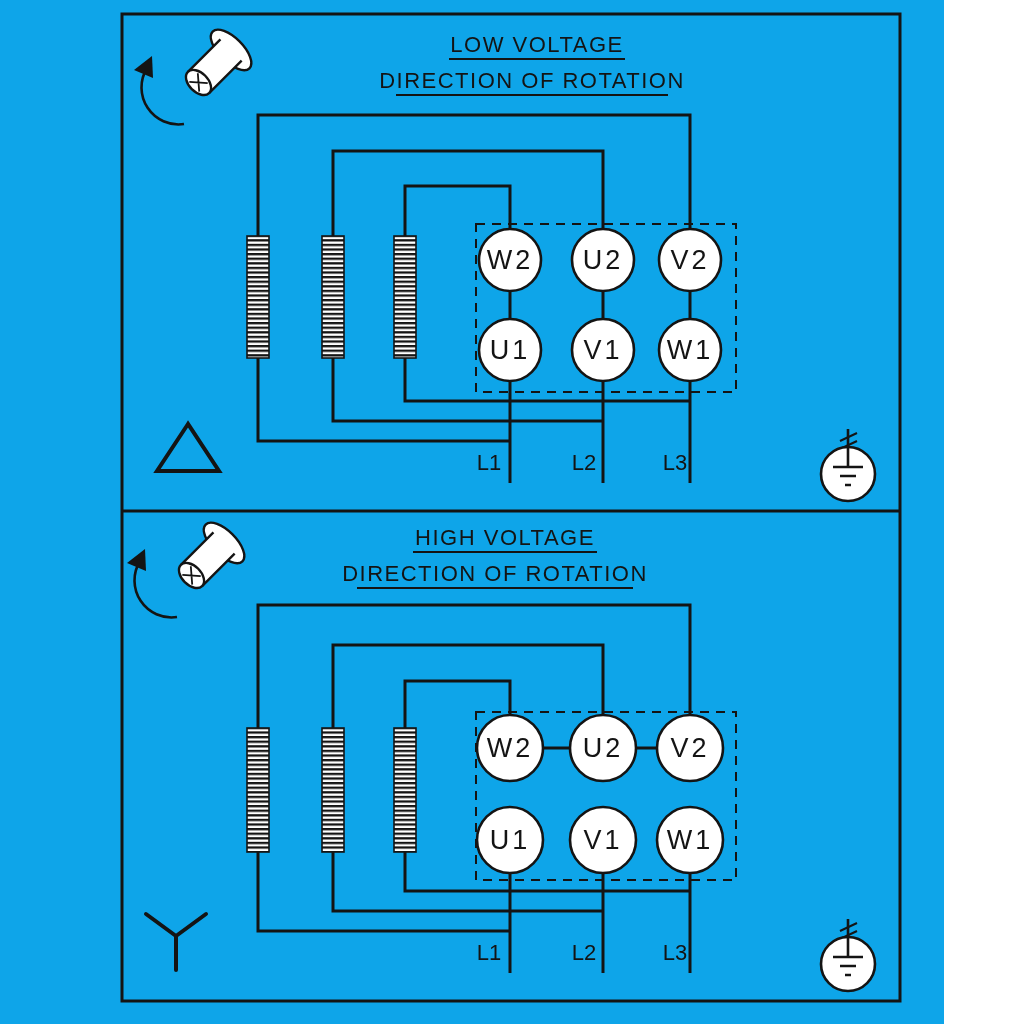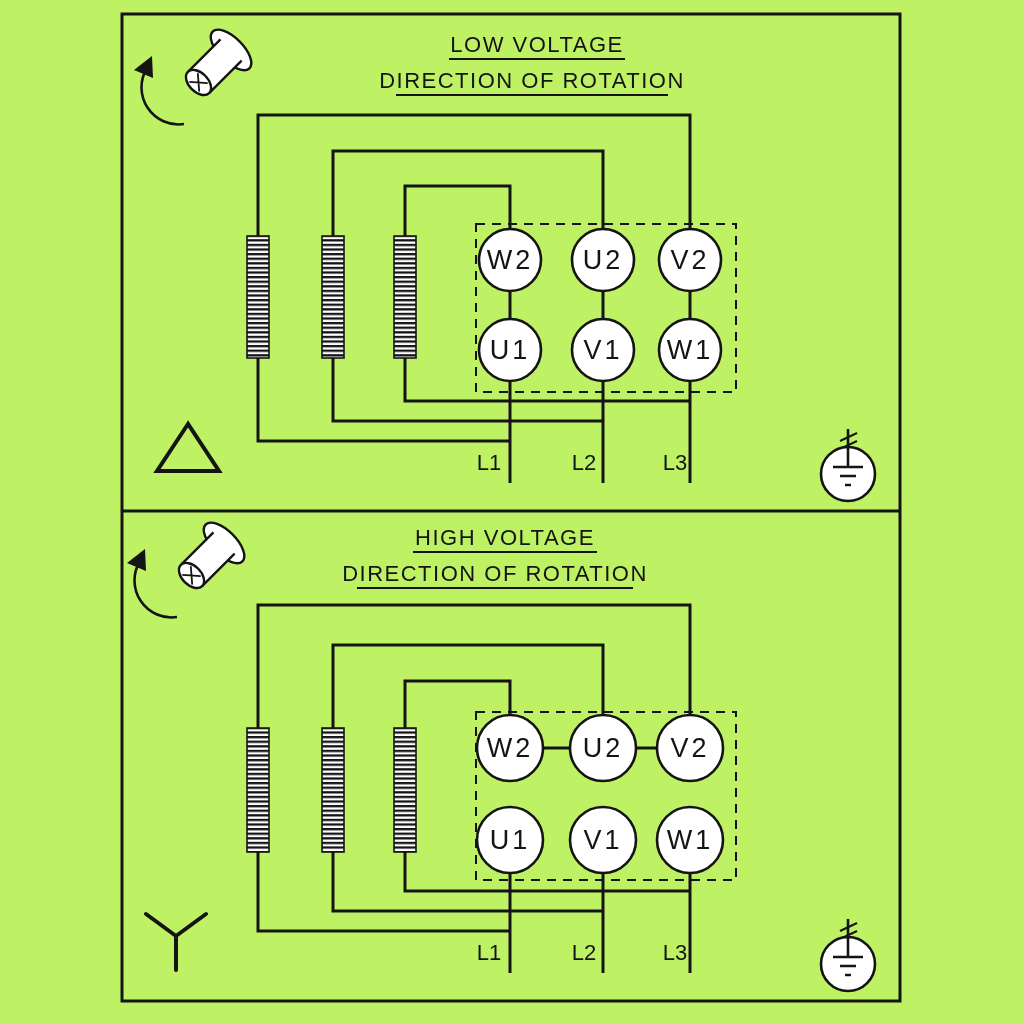--- a/index.html
+++ b/index.html
@@ -1,16 +1,16 @@
 <!DOCTYPE html>
 <html><head>
 <meta charset="utf-8">
 <style>
   html,body{margin:0;padding:0;background:#ffffff;}
-  .stage{width:1024px;height:1024px;position:relative;background:#bef264;overflow:hidden;}
+  .stage{width:944px;height:1024px;position:relative;background:#0ea5e9;overflow:hidden;}
   svg{display:block;}
   .wire{stroke:#141414;stroke-width:3;fill:none;}
   .frame{stroke:#141414;stroke-width:3;fill:none;}
   .circ{fill:#ffffff;stroke:#141414;stroke-width:2.6;}
   .dashbox{fill:none;stroke:#141414;stroke-width:2;stroke-dasharray:9 7;}
   .coil{fill:url(#hatch);stroke:#141414;stroke-width:1.6;}
   .sym{stroke:#141414;stroke-width:4;fill:none;stroke-linecap:round;}
   .gnd{stroke:#141414;stroke-width:2.6;fill:none;}
   .shaft{stroke:#141414;stroke-width:2.4;fill:#ffffff;}
   .shaftline{stroke:#141414;stroke-width:2.4;fill:none;}

